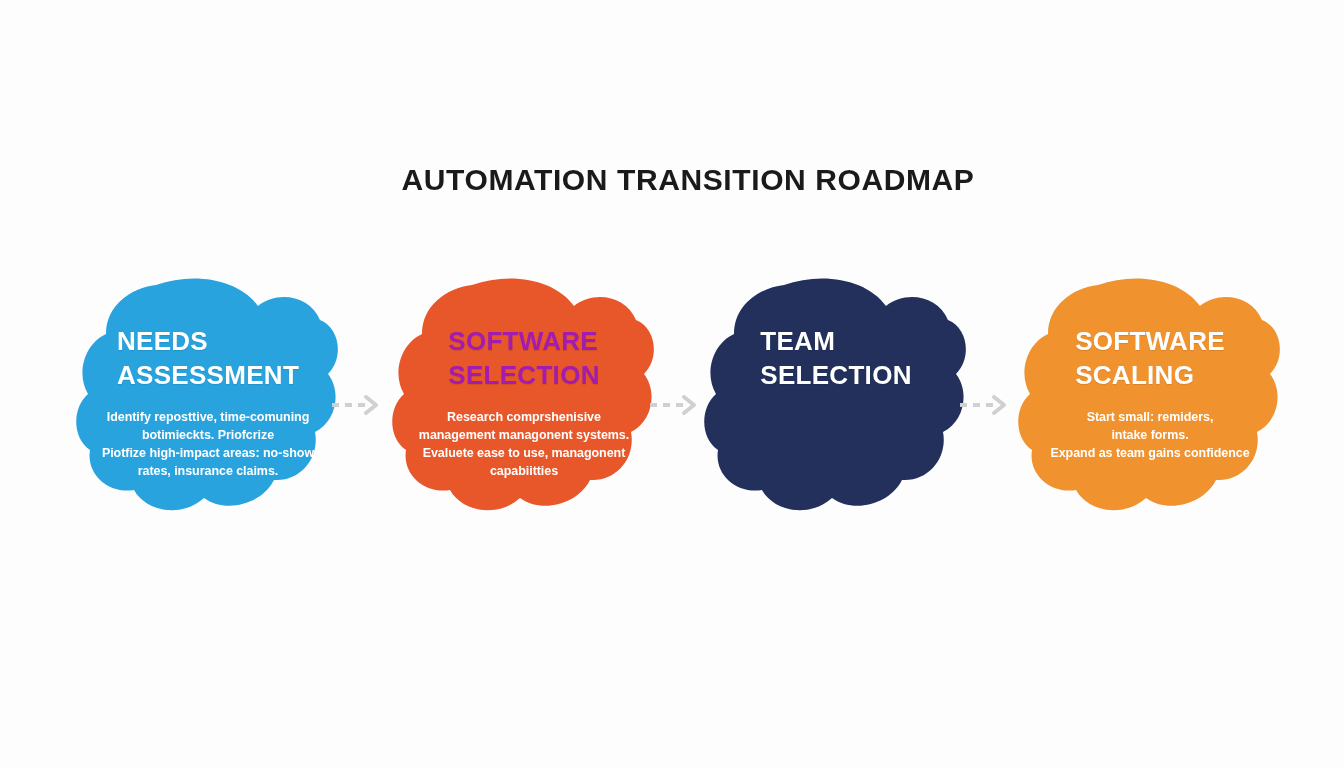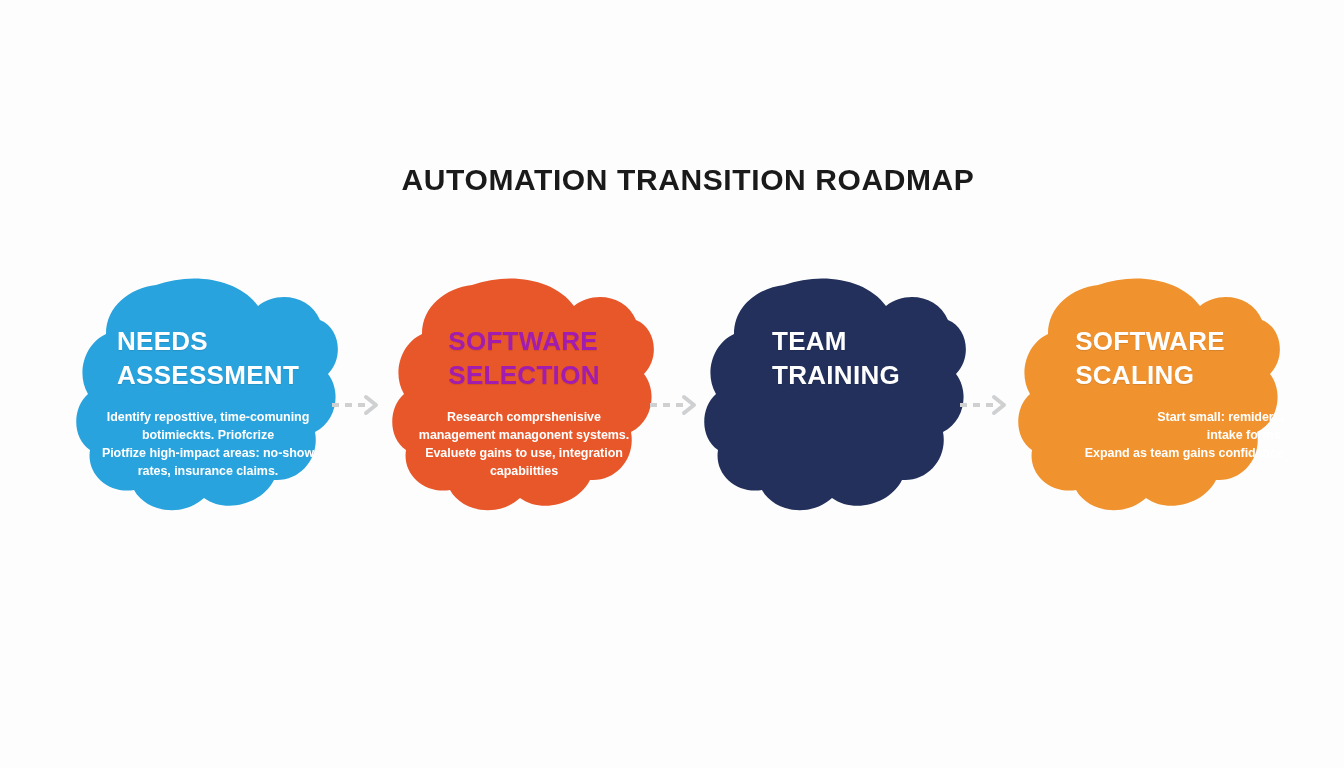--- a/index.html
+++ b/index.html
@@ -175,21 +175,21 @@
                  C 36 222, 14 202, 18 178
                  C 0 166, 0 136, 16 122
                  C 4 102, 12 72, 34 62
                  C 34 34, 58 16, 84 13 Z" fill="#e8572a"></path>
       </svg>
       <div class="stage-text">
         <div class="stage-title" style="color: #a21caf;">SOFTWARE
 SELECTION</div>
         <div class="stage-body" style="color: rgb(255, 255, 255);">Research comprshenisive
 management managonent systems.
-Evaluete gains to use, integration capabiitties</div>
+Evaluete ease to use, managonent capabiitties</div>
       </div>
     </div>
 
     <div class="connector connector-2">
       <svg width="52" height="22" viewBox="0 0 52 22">
         <line x1="2" y1="11" x2="36" y2="11" stroke="#cfd0d2" stroke-width="4" stroke-dasharray="7 6" stroke-linecap="butt"></line>
         <polyline points="36,3 46,11 36,19" fill="none" stroke="#cfd0d2" stroke-width="4" stroke-linecap="round" stroke-linejoin="round"></polyline>
       </svg>
     </div>
 
@@ -203,21 +203,21 @@
                  C 248 186, 228 210, 202 208
                  C 190 232, 154 242, 132 226
                  C 110 246, 74 240, 62 218
                  C 36 222, 14 202, 18 178
                  C 0 166, 0 136, 16 122
                  C 4 102, 12 72, 34 62
                  C 34 34, 58 16, 84 13 Z" fill="#22305b"></path>
       </svg>
       <div class="stage-text">
         <div class="stage-title" style="color: rgb(255, 255, 255);">TEAM
-TRAINING</div>
+SELECTION</div>
       </div>
     </div>
 
     <div class="connector connector-3">
       <svg width="52" height="22" viewBox="0 0 52 22">
         <line x1="2" y1="11" x2="36" y2="11" stroke="#cfd0d2" stroke-width="4" stroke-dasharray="7 6" stroke-linecap="butt"></line>
         <polyline points="36,3 46,11 36,19" fill="none" stroke="#cfd0d2" stroke-width="4" stroke-linecap="round" stroke-linejoin="round"></polyline>
       </svg>
     </div>
 
@@ -232,20 +232,20 @@
                  C 190 232, 154 242, 132 226
                  C 110 246, 74 240, 62 218
                  C 36 222, 14 202, 18 178
                  C 0 166, 0 136, 16 122
                  C 4 102, 12 72, 34 62
                  C 34 34, 58 16, 84 13 Z" fill="#f0922e"></path>
       </svg>
       <div class="stage-text">
         <div class="stage-title" style="color: rgb(255, 255, 255);">SOFTWARE
 SCALING</div>
-        <div class="stage-body" style="color: rgb(255, 255, 255); text-align: right;">Start small: remiders,
+        <div class="stage-body" style="color: rgb(255, 255, 255);">Start small: remiders,
 intake forms.
 Expand as team gains confidence</div>
       </div>
     </div>
 
   </div>
 </div>
 
 </body></html>

